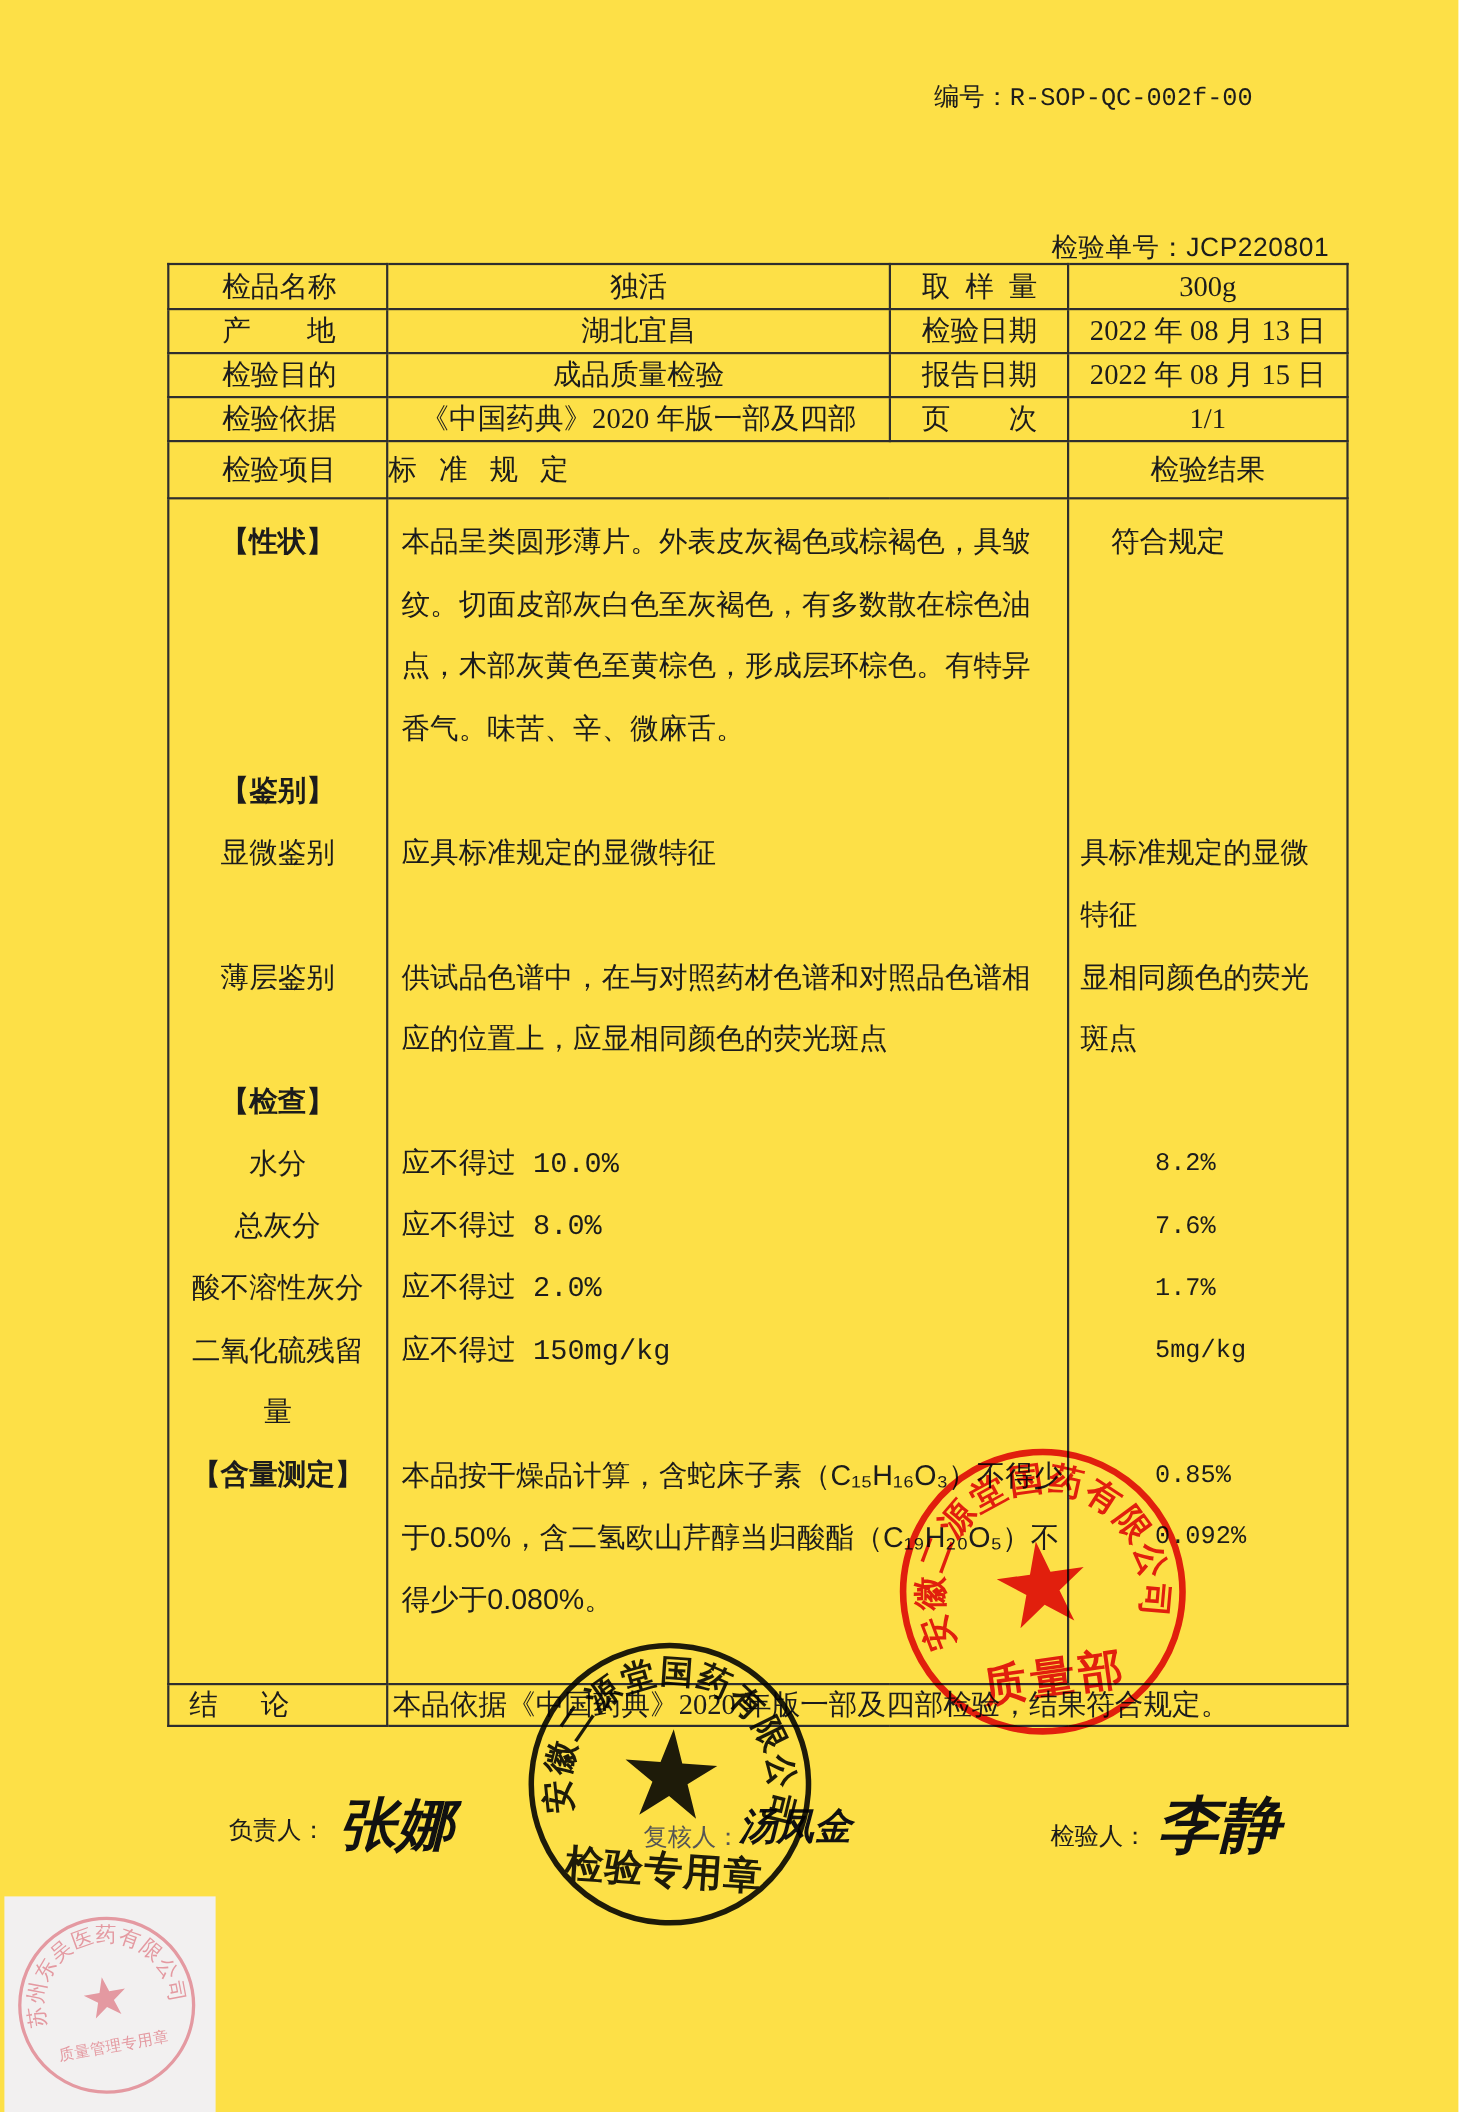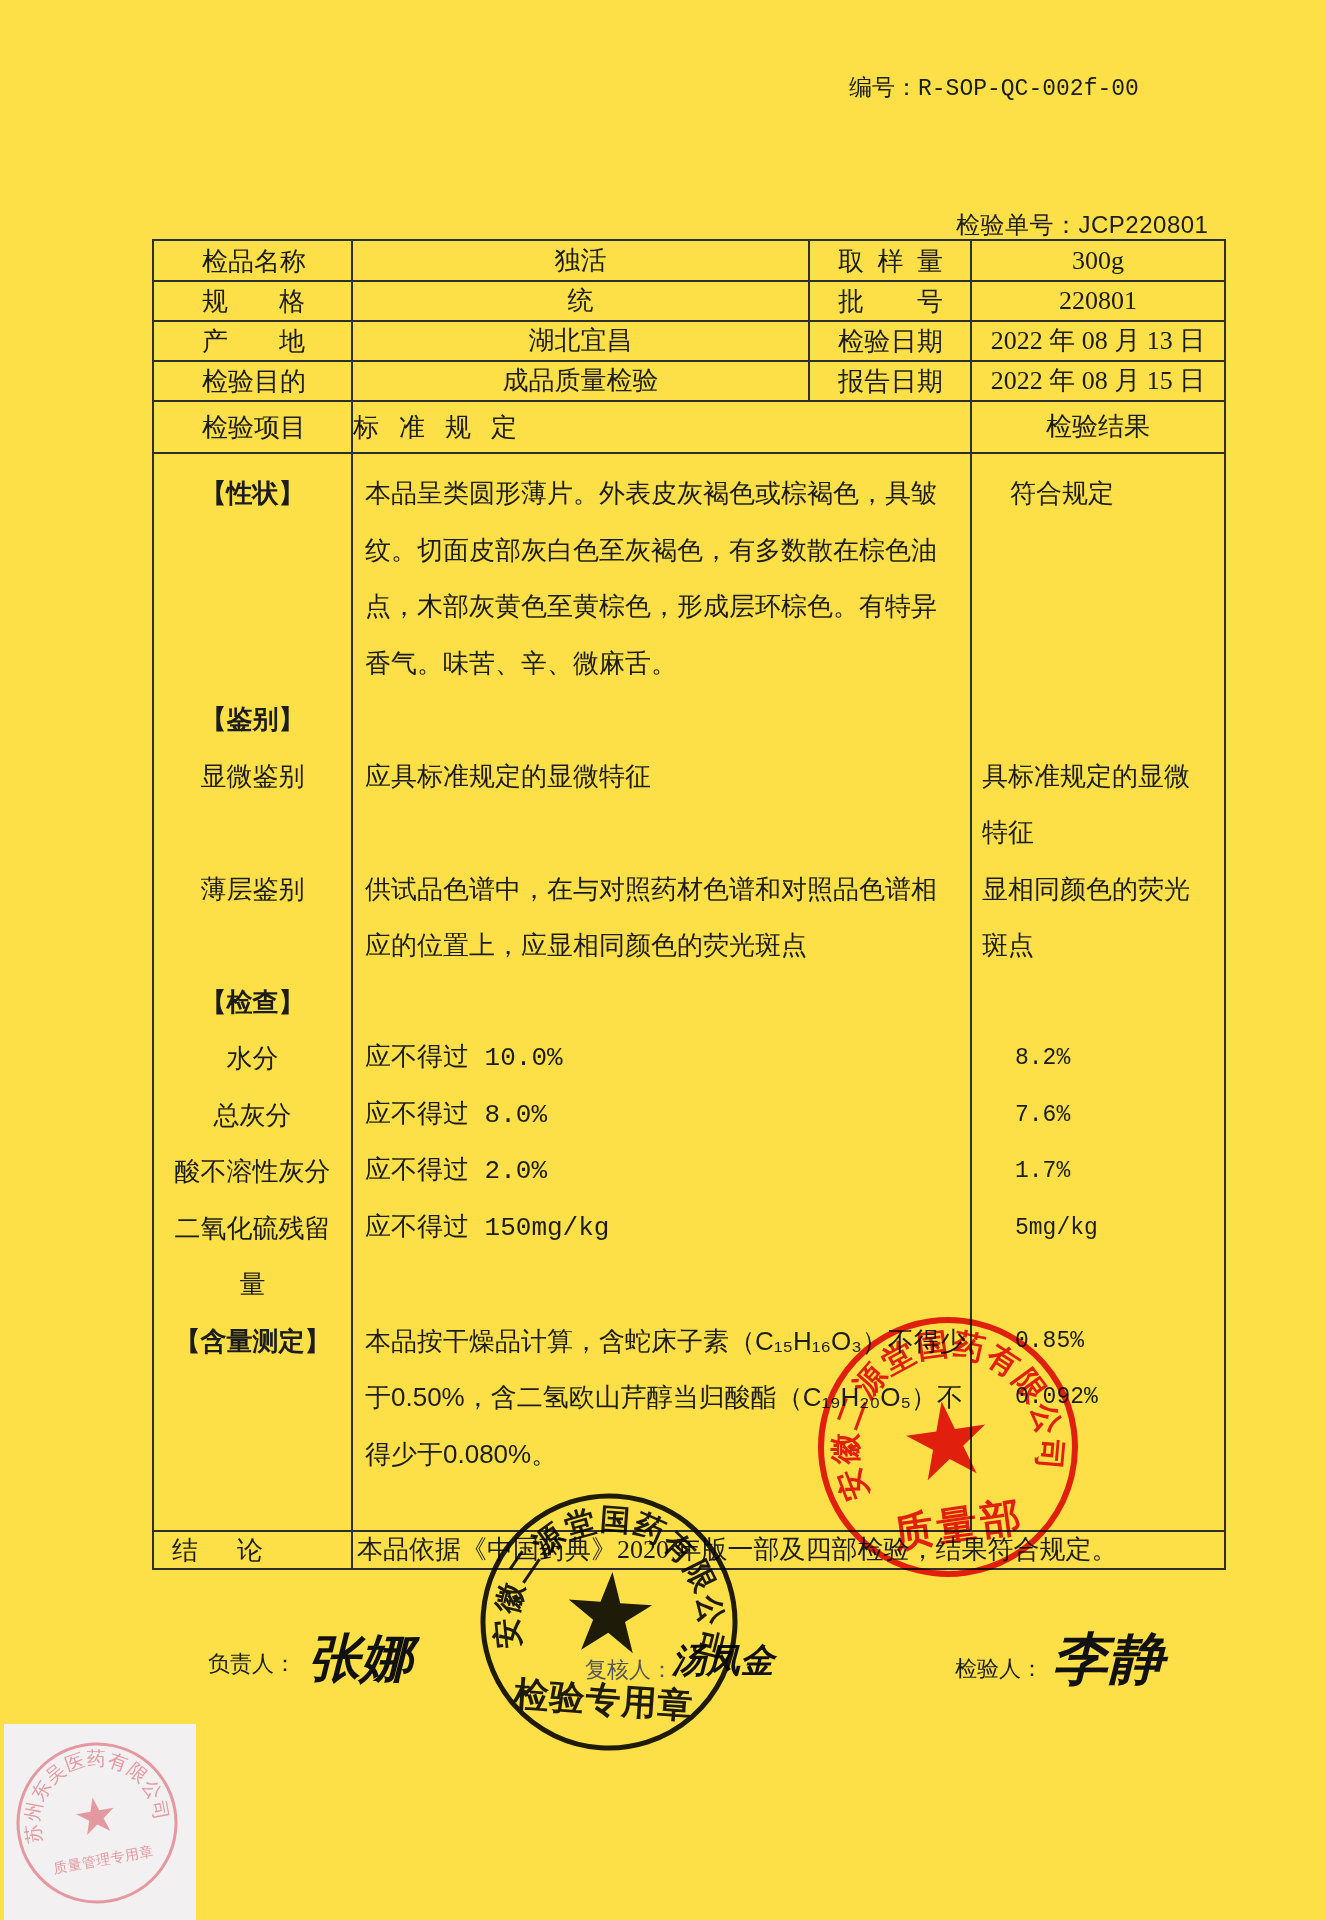--- a/index.html
+++ b/index.html
@@ -50,21 +50,21 @@
   .body-row td { vertical-align: top; }
   .lines { padding-top: 11px; }
   .ln { height: 56.5px; line-height: 56.5px; white-space: nowrap; }
   .b-items .ln { text-align: center; }
   .b-items .ln.sec { font-weight: bold; }
   .b-std .ln { padding-left: 12px; }
   .b-std .ln.mono { font-family: "Liberation Mono", "DejaVu Serif", serif; }
   .b-std .ln.sans { font-family: "Liberation Sans", "DejaVu Sans", serif; }
   .b-res .ln { padding-left: 10px; }
   .b-res .ln.ok { padding-left: 38px; }
-  .b-res .ln.num { padding-left: 43px; font-size: 23px; font-family: "Liberation Mono", monospace; }
+  .b-res .ln.num { padding-left: 78px; font-size: 23px; font-family: "Liberation Mono", monospace; }
 
   .concl { height: 38px; }
   .concl .jl { width: 91px; margin-left: 18px; }
   .concl-text { padding-left: 4px !important; font-family: "Liberation Serif", "DejaVu Serif", serif; }
 
   
   .sig-label { position: absolute; font-size: 22px; white-space: nowrap; }
   .sig {
     position: absolute; white-space: nowrap; color: #111;
     font-style: italic; font-weight: bold; font-family: "DejaVu Serif", serif;
@@ -93,36 +93,36 @@
     </colgroup>
 
     <tbody>
         <tr class="hr r1">
       <td class="lbl1"><span class="jl">检品名称</span></td>
       <td class="val">独活</td>
       <td class="lbl3"><span class="jl">取样量</span></td>
       <td class="val">300g</td>
     </tr>
     <tr class="hr">
-      <td class="lbl1"><span class="jl">规格</span></td>
-      <td class="val">统</td>
-      <td class="lbl3"><span class="jl">批号</span></td>
-      <td class="val">220801</td>
-    </tr>
-    <tr class="hr">
       <td class="lbl1"><span class="jl">产地</span></td>
       <td class="val">湖北宜昌</td>
       <td class="lbl3"><span class="jl">检验日期</span></td>
       <td class="val">2022 年 08 月 13 日</td>
     </tr>
     <tr class="hr">
       <td class="lbl1"><span class="jl">检验目的</span></td>
       <td class="val">成品质量检验</td>
       <td class="lbl3"><span class="jl">报告日期</span></td>
       <td class="val">2022 年 08 月 15 日</td>
+    </tr>
+    <tr class="hr">
+      <td class="lbl1"><span class="jl">检验依据</span></td>
+      <td class="val">《中国药典》2020 年版一部及四部</td>
+      <td class="lbl3"><span class="jl">页次</span></td>
+      <td class="val">1/1</td>
     </tr>
     <tr class="r6">
       <td class="lbl1"><span class="jl">检验项目</span></td>
       <td colspan="2" class="std-head">标准规定</td>
       <td class="val">检验结果</td>
     </tr>
 
     <tr class="body-row">
       <td class="b-items">
         <div class="lines">

